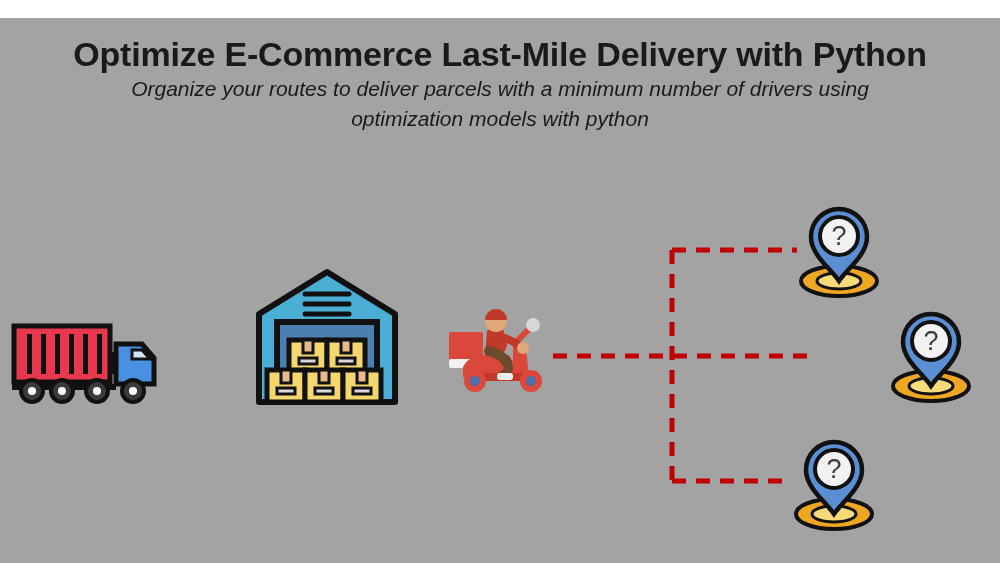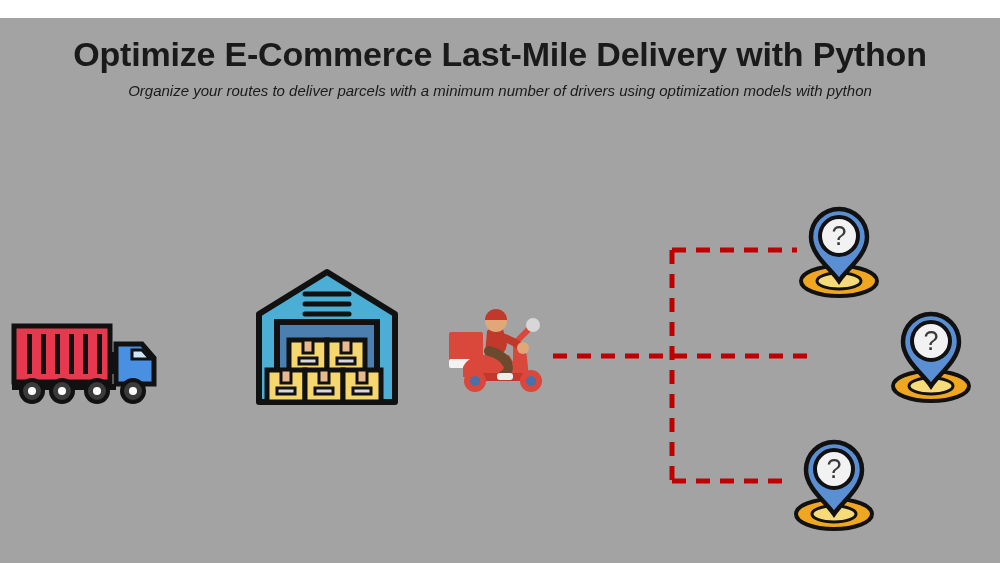--- a/index.html
+++ b/index.html
@@ -34,22 +34,21 @@
   }
   #slide-title {
     font-size: 34px;
     font-weight: 700;
     letter-spacing: -0.2px;
     line-height: 1.18;
     color: #1a1a1a;
     white-space: nowrap;
   }
   #slide-subtitle {
-    margin-top: 6px;
-    font-size: 15px;
+    font-size: 21px;
     font-style: italic;
     font-weight: 400;
     line-height: 1.42;
     color: #1a1a1a;
     padding: 0 110px;
   }
 
   
   #graphic-stage {
     position: absolute;

